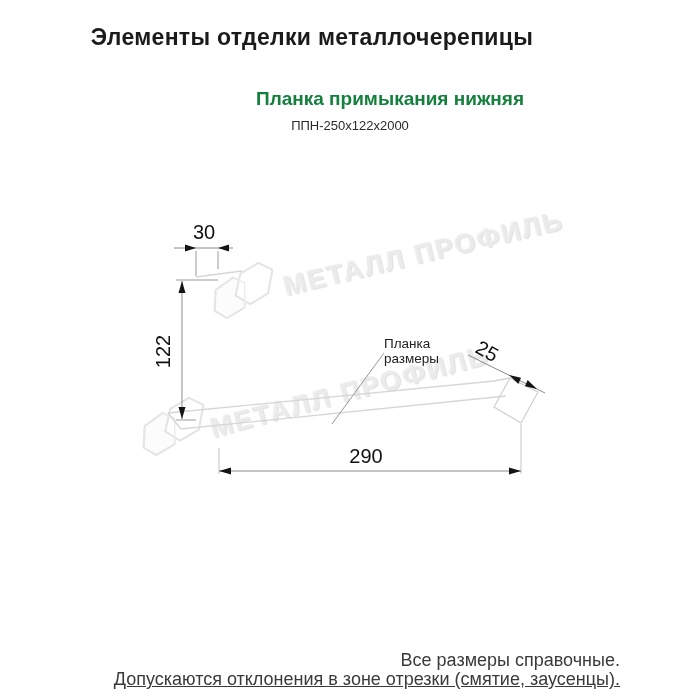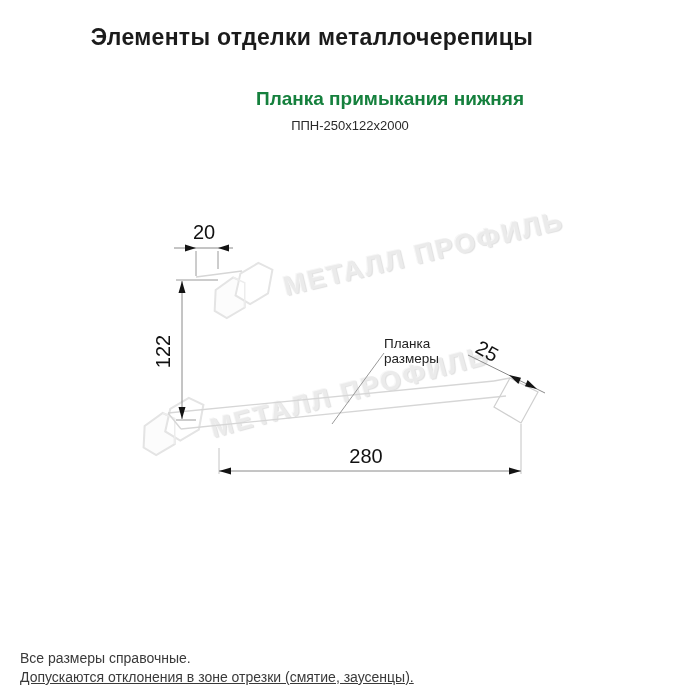--- a/index.html
+++ b/index.html
@@ -24,21 +24,21 @@
   .wm2{left:211px;top:414px;transform:rotate(-15deg);}
   .wm-logo{transform-origin:center;}
   
   .dim{font-size:20px;color:#111;text-align:center;}
   .dim-20{left:184px;top:221px;width:40px;}
   .dim-122{left:133px;top:340px;width:60px;transform:rotate(-90deg);}
   .dim-250{left:336px;top:445px;width:60px;}
   .dim-25{left:466px;top:340px;width:42px;transform:rotate(29deg);}
   .face-label{left:384px;top:336px;font-size:13.5px;line-height:15px;color:#222;}
   
-  .note{left:20px;width:600px;font-size:14px;color:#3a3a3a;}
+  .note{left:20px;width:600px;font-size:18px;color:#3a3a3a;text-align:right;}
   .note1{top:650px;}
   .note2{top:669px;text-decoration:underline;}
 </style>
 </head>
 <body>
 
 <div class="abs title">Элементы отделки металлочерепицы</div>
 <div class="abs subtitle">Планка примыкания нижняя</div>
 <div class="abs model">ППН-250х122х2000</div>
 
@@ -97,23 +97,23 @@
 
     <g>
       <line x1="468" y1="355" x2="545" y2="393" stroke="#8a8a8a" stroke-width="1"></line>
       <polygon points="509,375 521,377.7 518.4,384.1" fill="#141414"></polygon>
       <polygon points="537,389 525,386.3 527.6,380.1" fill="#141414"></polygon>
     </g>
 
     <line x1="384" y1="353" x2="332" y2="424" stroke="#999999" stroke-width="1"></line>
   </svg>
 
-  <div class="abs dim dim-20">20</div>
+  <div class="abs dim dim-20">30</div>
   <div class="abs dim dim-122">122</div>
-  <div class="abs dim dim-250">280</div>
+  <div class="abs dim dim-250">290</div>
   <div class="abs dim dim-25">25</div>
 
   <div class="abs face-label">
     <div>Планка</div>
     <div>размеры</div>
   </div>
 </div>
 
 <div class="abs note note1">Все размеры справочные.</div>
 <div class="abs note note2">Допускаются отклонения в зоне отрезки (смятие, заусенцы).</div>

